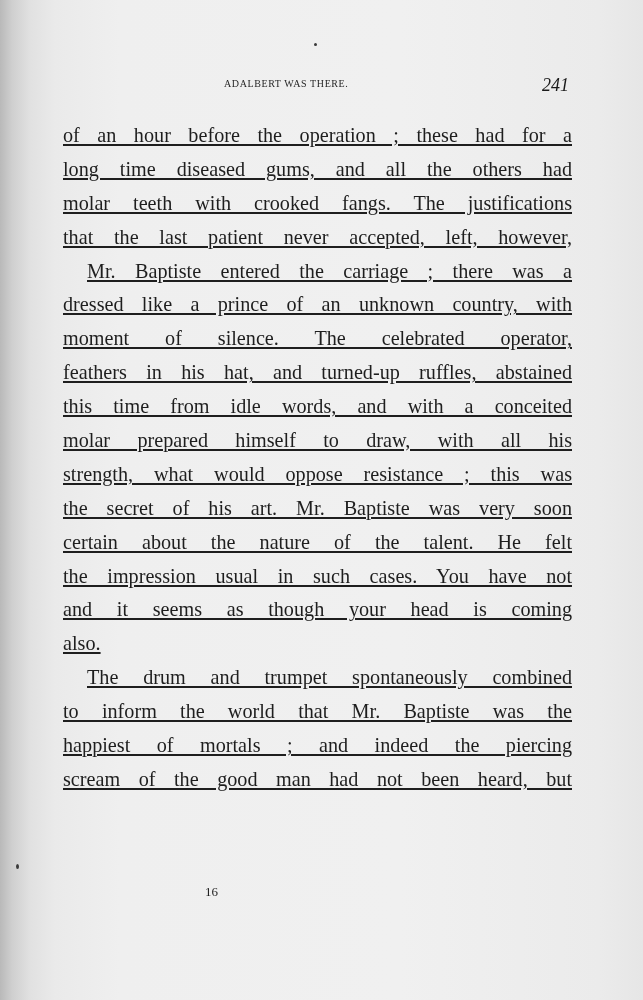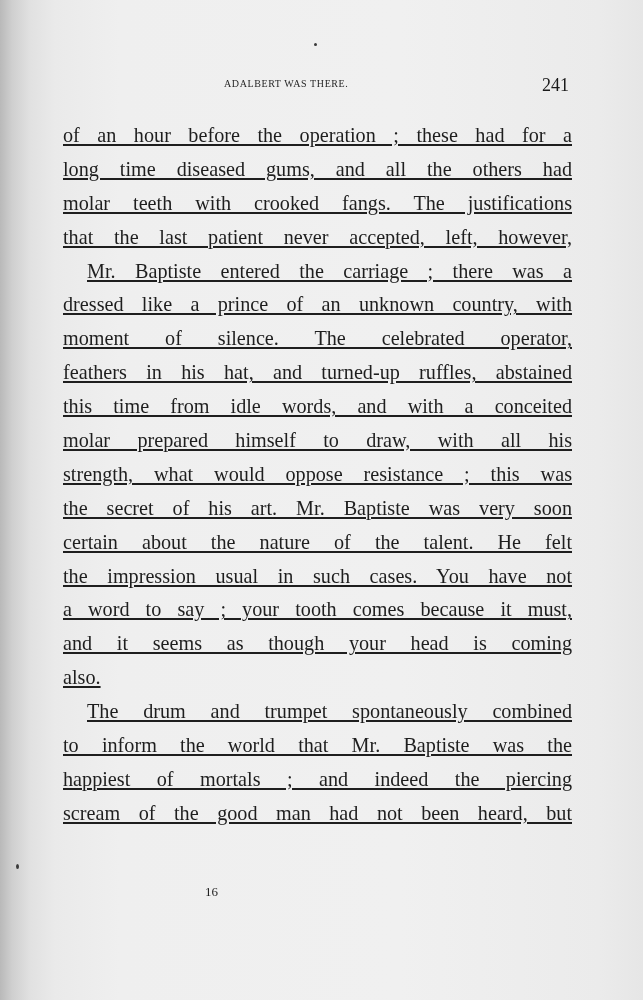--- a/index.html
+++ b/index.html
@@ -44,20 +44,21 @@
       font-size: 10px;
       letter-spacing: 0.6px;
       color: #262626;
     }
     .page-number {
       position: absolute;
       left: 542px;
       top: -1px;
       font-size: 18px;
       color: #1a1a1a;
+      font-style: italic;
     }
     .body-text {
       position: absolute;
       left: 63px;
       top: 119px;
       width: 509px;
       text-decoration: underline;
     }
     .line {
       display: block;
@@ -99,21 +100,20 @@
       <span class="line indent">Mr. Baptiste entered the carriage ; there was a</span>
       <span class="line">dressed like a prince of an unknown country, with</span>
       <span class="line">moment of silence.  The celebrated operator,</span>
       <span class="line">feathers in his hat, and turned-up ruffles, abstained</span>
       <span class="line">this time from idle words, and with a conceited</span>
       <span class="line">molar prepared himself to draw, with all his</span>
       <span class="line">strength, what would oppose resistance ; this was</span>
       <span class="line">the secret of his art.  Mr. Baptiste was very soon</span>
       <span class="line">certain about the nature of the talent.  He felt</span>
       <span class="line">the impression usual in such cases.  You have not</span>
-      <span class="line">a word to say ; your tooth comes because it must,</span>
       <span class="line">and it seems as though your head is coming</span>
       <span class="line last">also.</span>
       <span class="line indent">The drum and trumpet spontaneously combined</span>
       <span class="line">to inform the world that Mr. Baptiste was the</span>
       <span class="line">happiest of mortals ; and indeed the piercing</span>
       <span class="line">scream of the good man had not been heard, but</span>
     </div>
 
   <div class="signature">16</div>
 </div>

